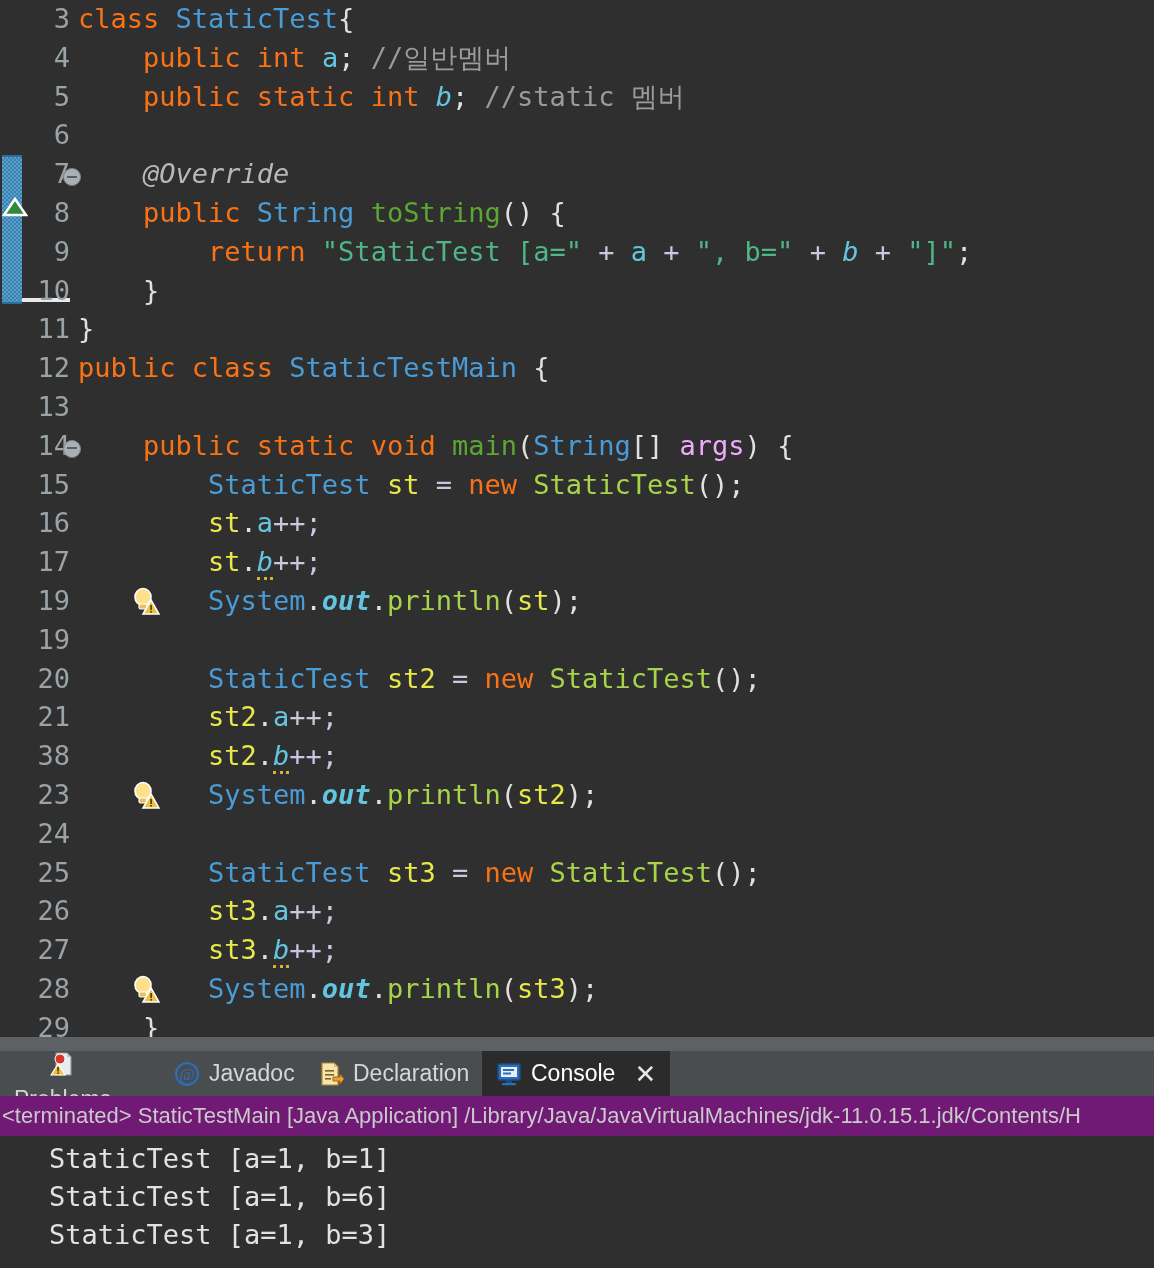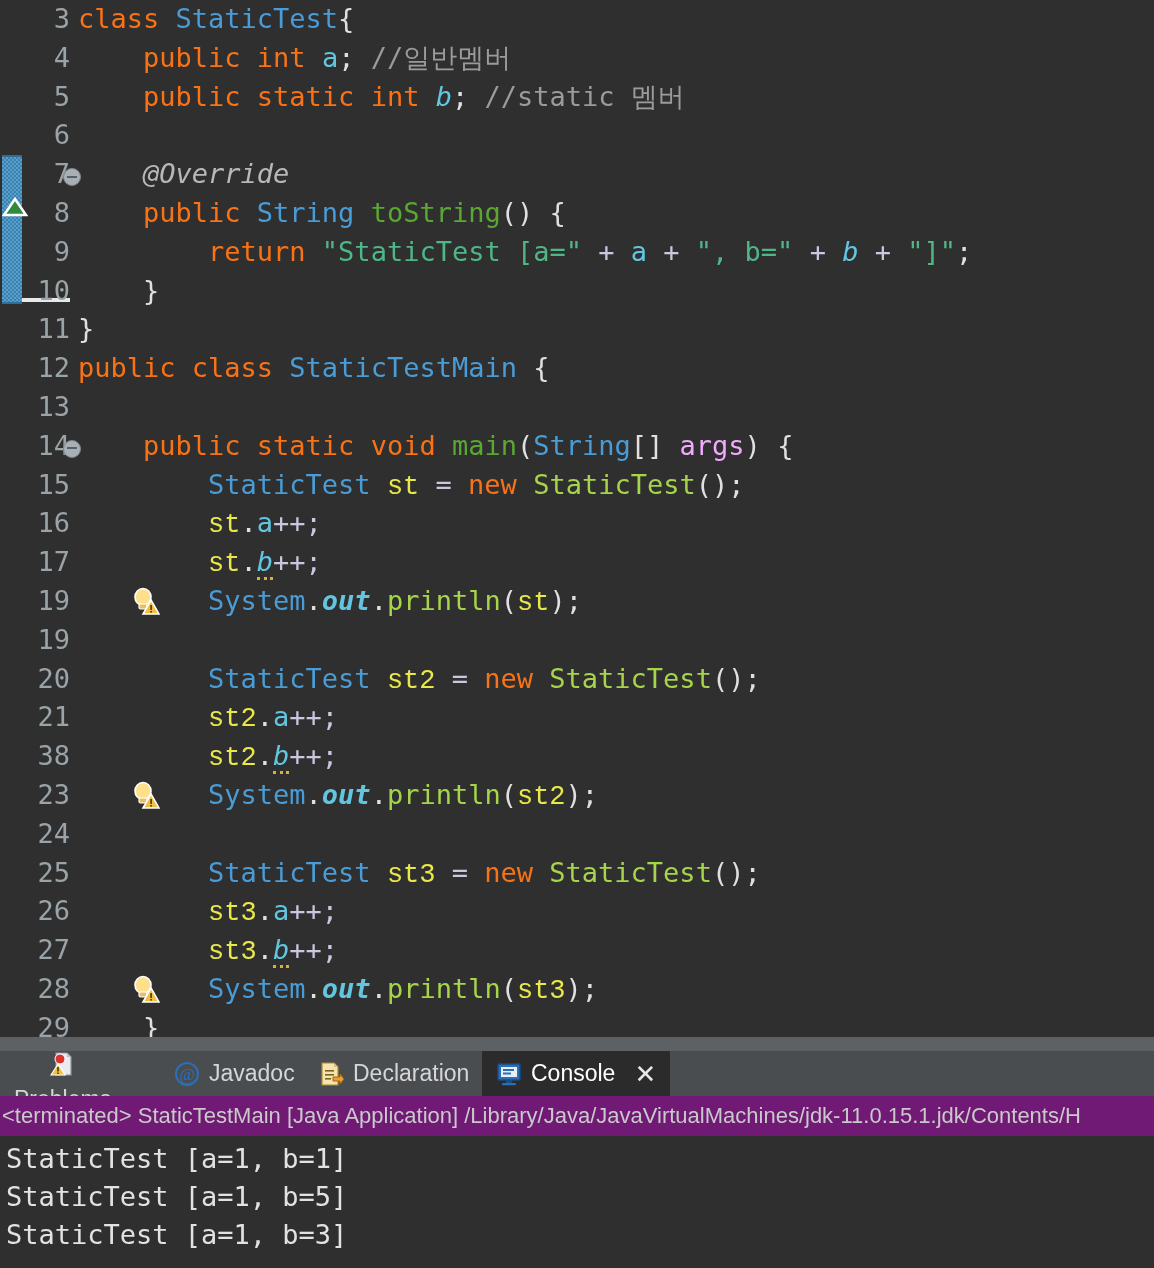--- a/index.html
+++ b/index.html
@@ -46,21 +46,21 @@
   .ctor{color:#a6d44b;}          
   .meth{color:#5aa832;}          
   .field{color:#63c6e0;}         
   .sfield{color:#63c6e0;font-style:italic;}  
   .sfield-u{color:#63c6e0;font-style:italic;
             border-bottom:3px dotted #d6b13a;}
   .outf{color:#63c6e0;font-style:italic;font-weight:bold;}
   .str{color:#4fb787;}           
   .cmt{color:#9b9b9b;}           
   .ann{color:#b8b8b8;font-style:italic;} 
-  .lvar{color:#e8e84a;font-family:Liberation Mono, monospace;}          
+  .lvar{color:#e8e84a;}          
   .param{color:#f0abfc;margin-top:40px;}         
   .plain{color:#e0e0e0;}
   .op{color:#c8c8e0;}
   
   #editor-scroll{
     position:absolute;left:0;top:1037px;width:1154px;height:14px;
     background:#5d6164;
   }
   
   #tabbar{
@@ -85,20 +85,21 @@
   }
   #console-header{
     height:40px;line-height:40px;background:#701a75;color:#c9c9c9;
     font-family:"Liberation Sans",sans-serif;font-size:22px;
     white-space:nowrap;overflow:hidden;padding-left:2px;box-sizing:border-box;
   }
   #console-body{padding:4px 0 0 6px;}
   .cline{
     color:#e2e2e2;font-size:27px;line-height:38px;white-space:pre;
     font-family:"DejaVu Sans Mono","Liberation Mono",monospace;
+    margin-left:43px;
   }
 </style>
 </head>
 <body>
 
 <div id="editor">
 
   <div id="changebar"></div>
 
   <div id="overridemarker">
@@ -338,16 +339,16 @@
     </span>
     <span>Declaration</span>
   </div>
 
 </div>
 
 <div id="console">
   <div id="console-header">&lt;terminated&gt; StaticTestMain [Java Application] /Library/Java/JavaVirtualMachines/jdk-11.0.15.1.jdk/Contents/H</div>
   <div id="console-body">
     <div class="cline">StaticTest [a=1, b=1]</div>
-    <div class="cline">StaticTest [a=1, b=5]</div>
+    <div class="cline">StaticTest [a=1, b=6]</div>
     <div class="cline">StaticTest [a=1, b=3]</div>
   </div>
 </div>
 
 </body></html>

